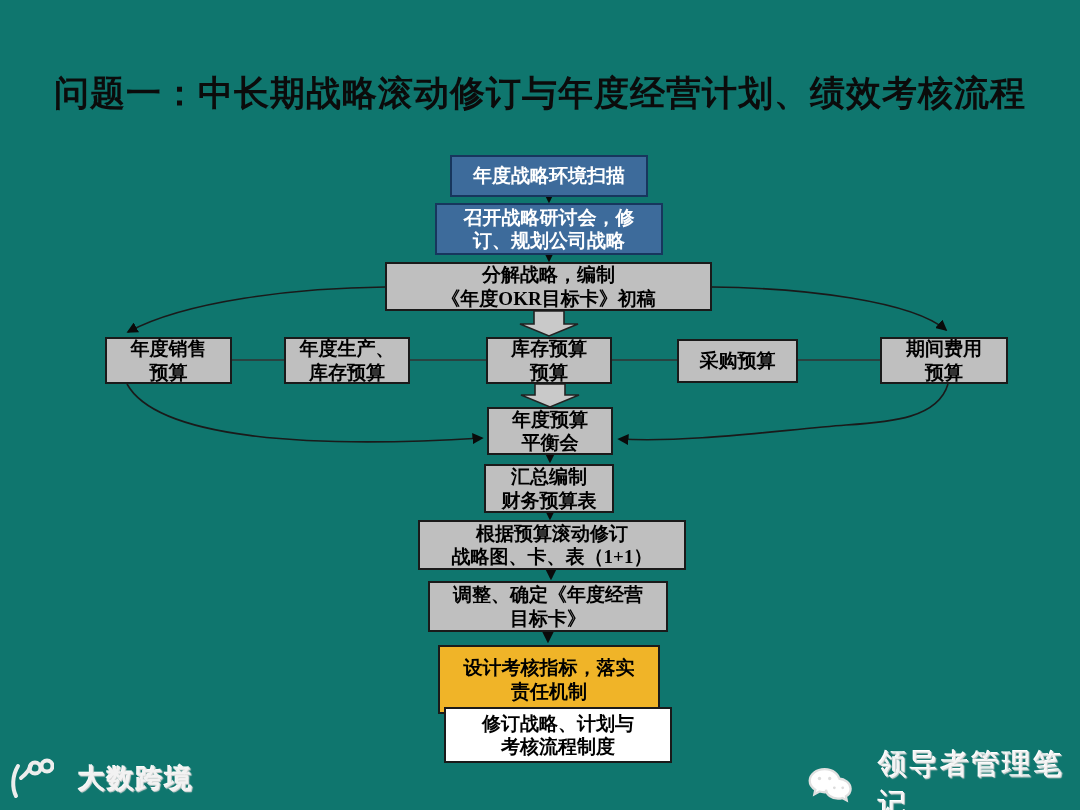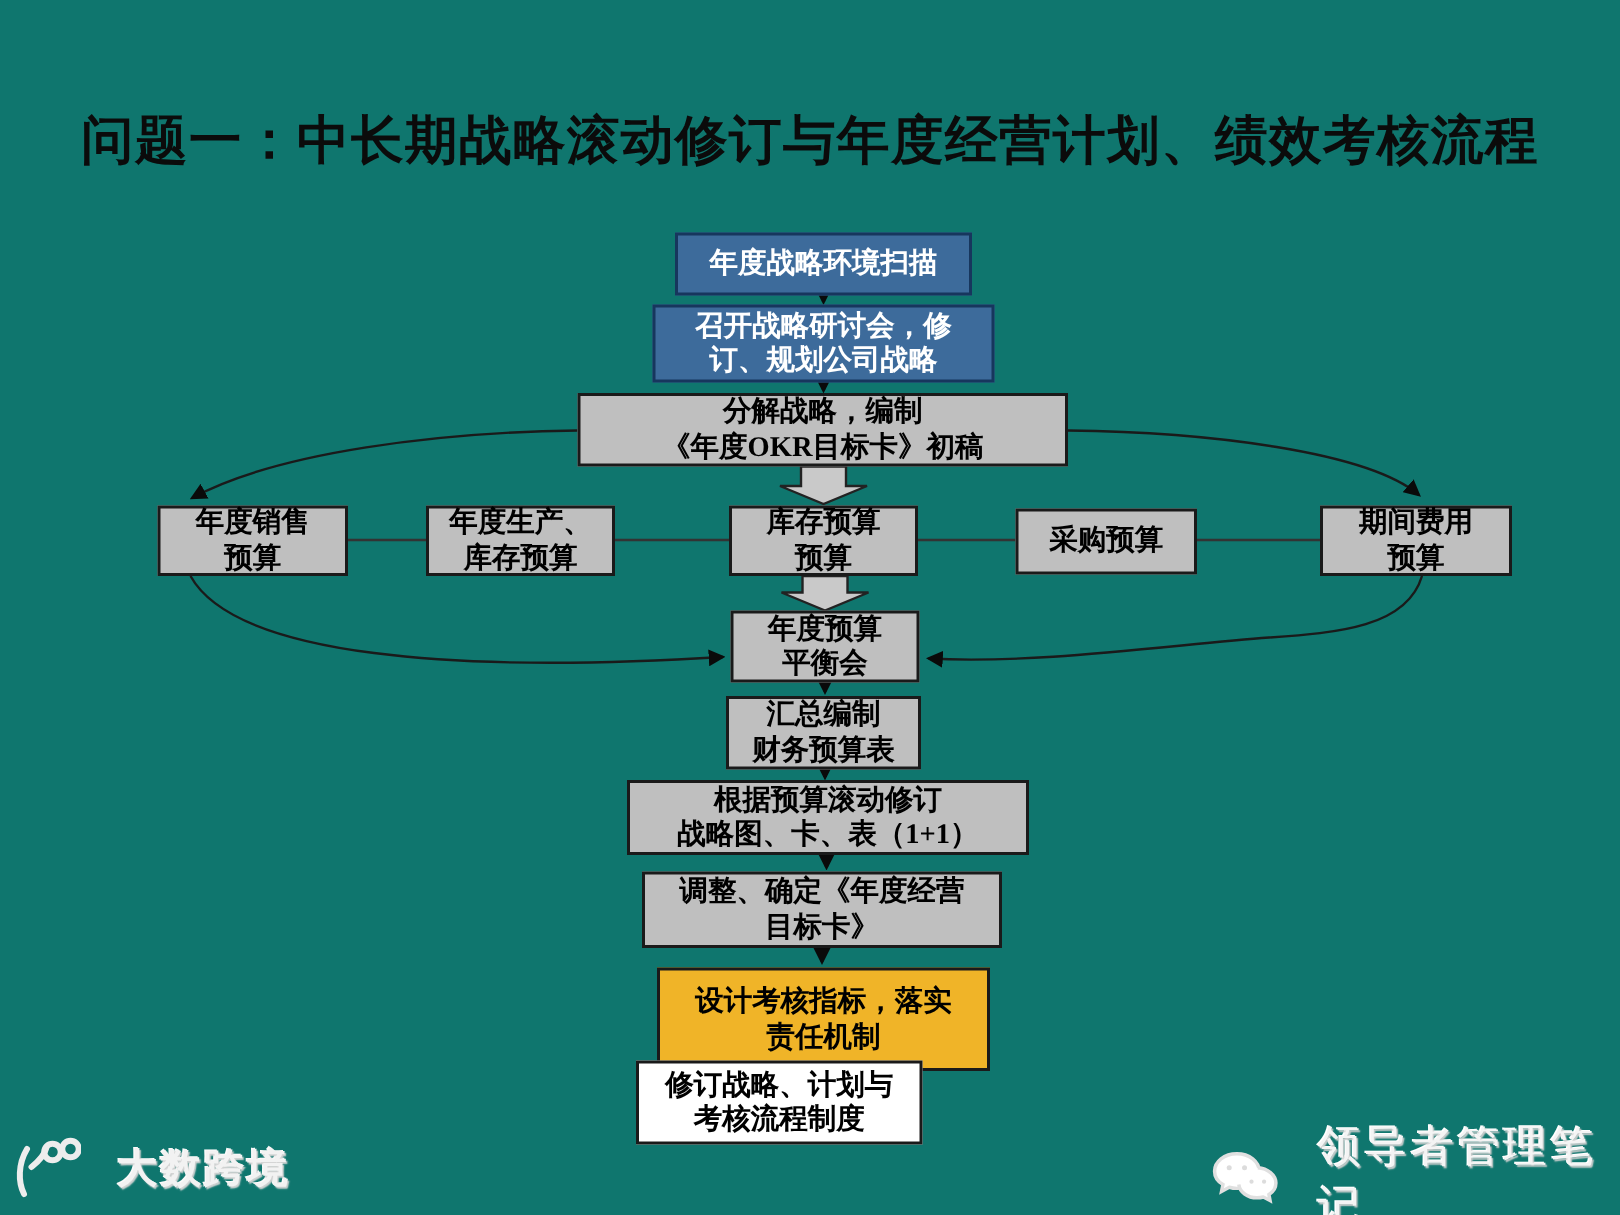--- a/index.html
+++ b/index.html
@@ -139,21 +139,21 @@
 
   <div class="box gray" style="left: 418px; top: 520px; width: 268px; height: 50px; background-color: rgb(191, 191, 191);">根据预算滚动修订
 战略图、卡、表（1+1）</div>
 
   <div class="box gray" style="left: 428px; top: 581px; width: 240px; height: 51px; background-color: rgb(191, 191, 191);">调整、确定《年度经营
 目标卡》</div>
 
   <div class="box orange" style="left: 438px; top: 645px; width: 222px; height: 69px; background-color: rgb(240, 180, 40);">设计考核指标，落实
 责任机制</div>
 
-  <div class="box white" style="left:424px;top:707px;width:191px;height:56px;">修订战略、计划与
+  <div class="box white" style="left:444px;top:707px;width:228px;height:56px;">修订战略、计划与
 考核流程制度</div>
 
   <div class="wm" style="left:8px;top:758px;">
     <svg width="46" height="42" viewBox="0 0 46 42">
       <g stroke="#ededed" stroke-width="4" fill="none" stroke-linecap="round">
         <path d="M8,38 C4,30 4,18 10,8"></path>
         <path d="M13,20 C18,16 22,11 23,7"></path>
         <circle cx="27" cy="10" r="5.5"></circle>
         <circle cx="39" cy="8" r="5.5"></circle>
       </g>

